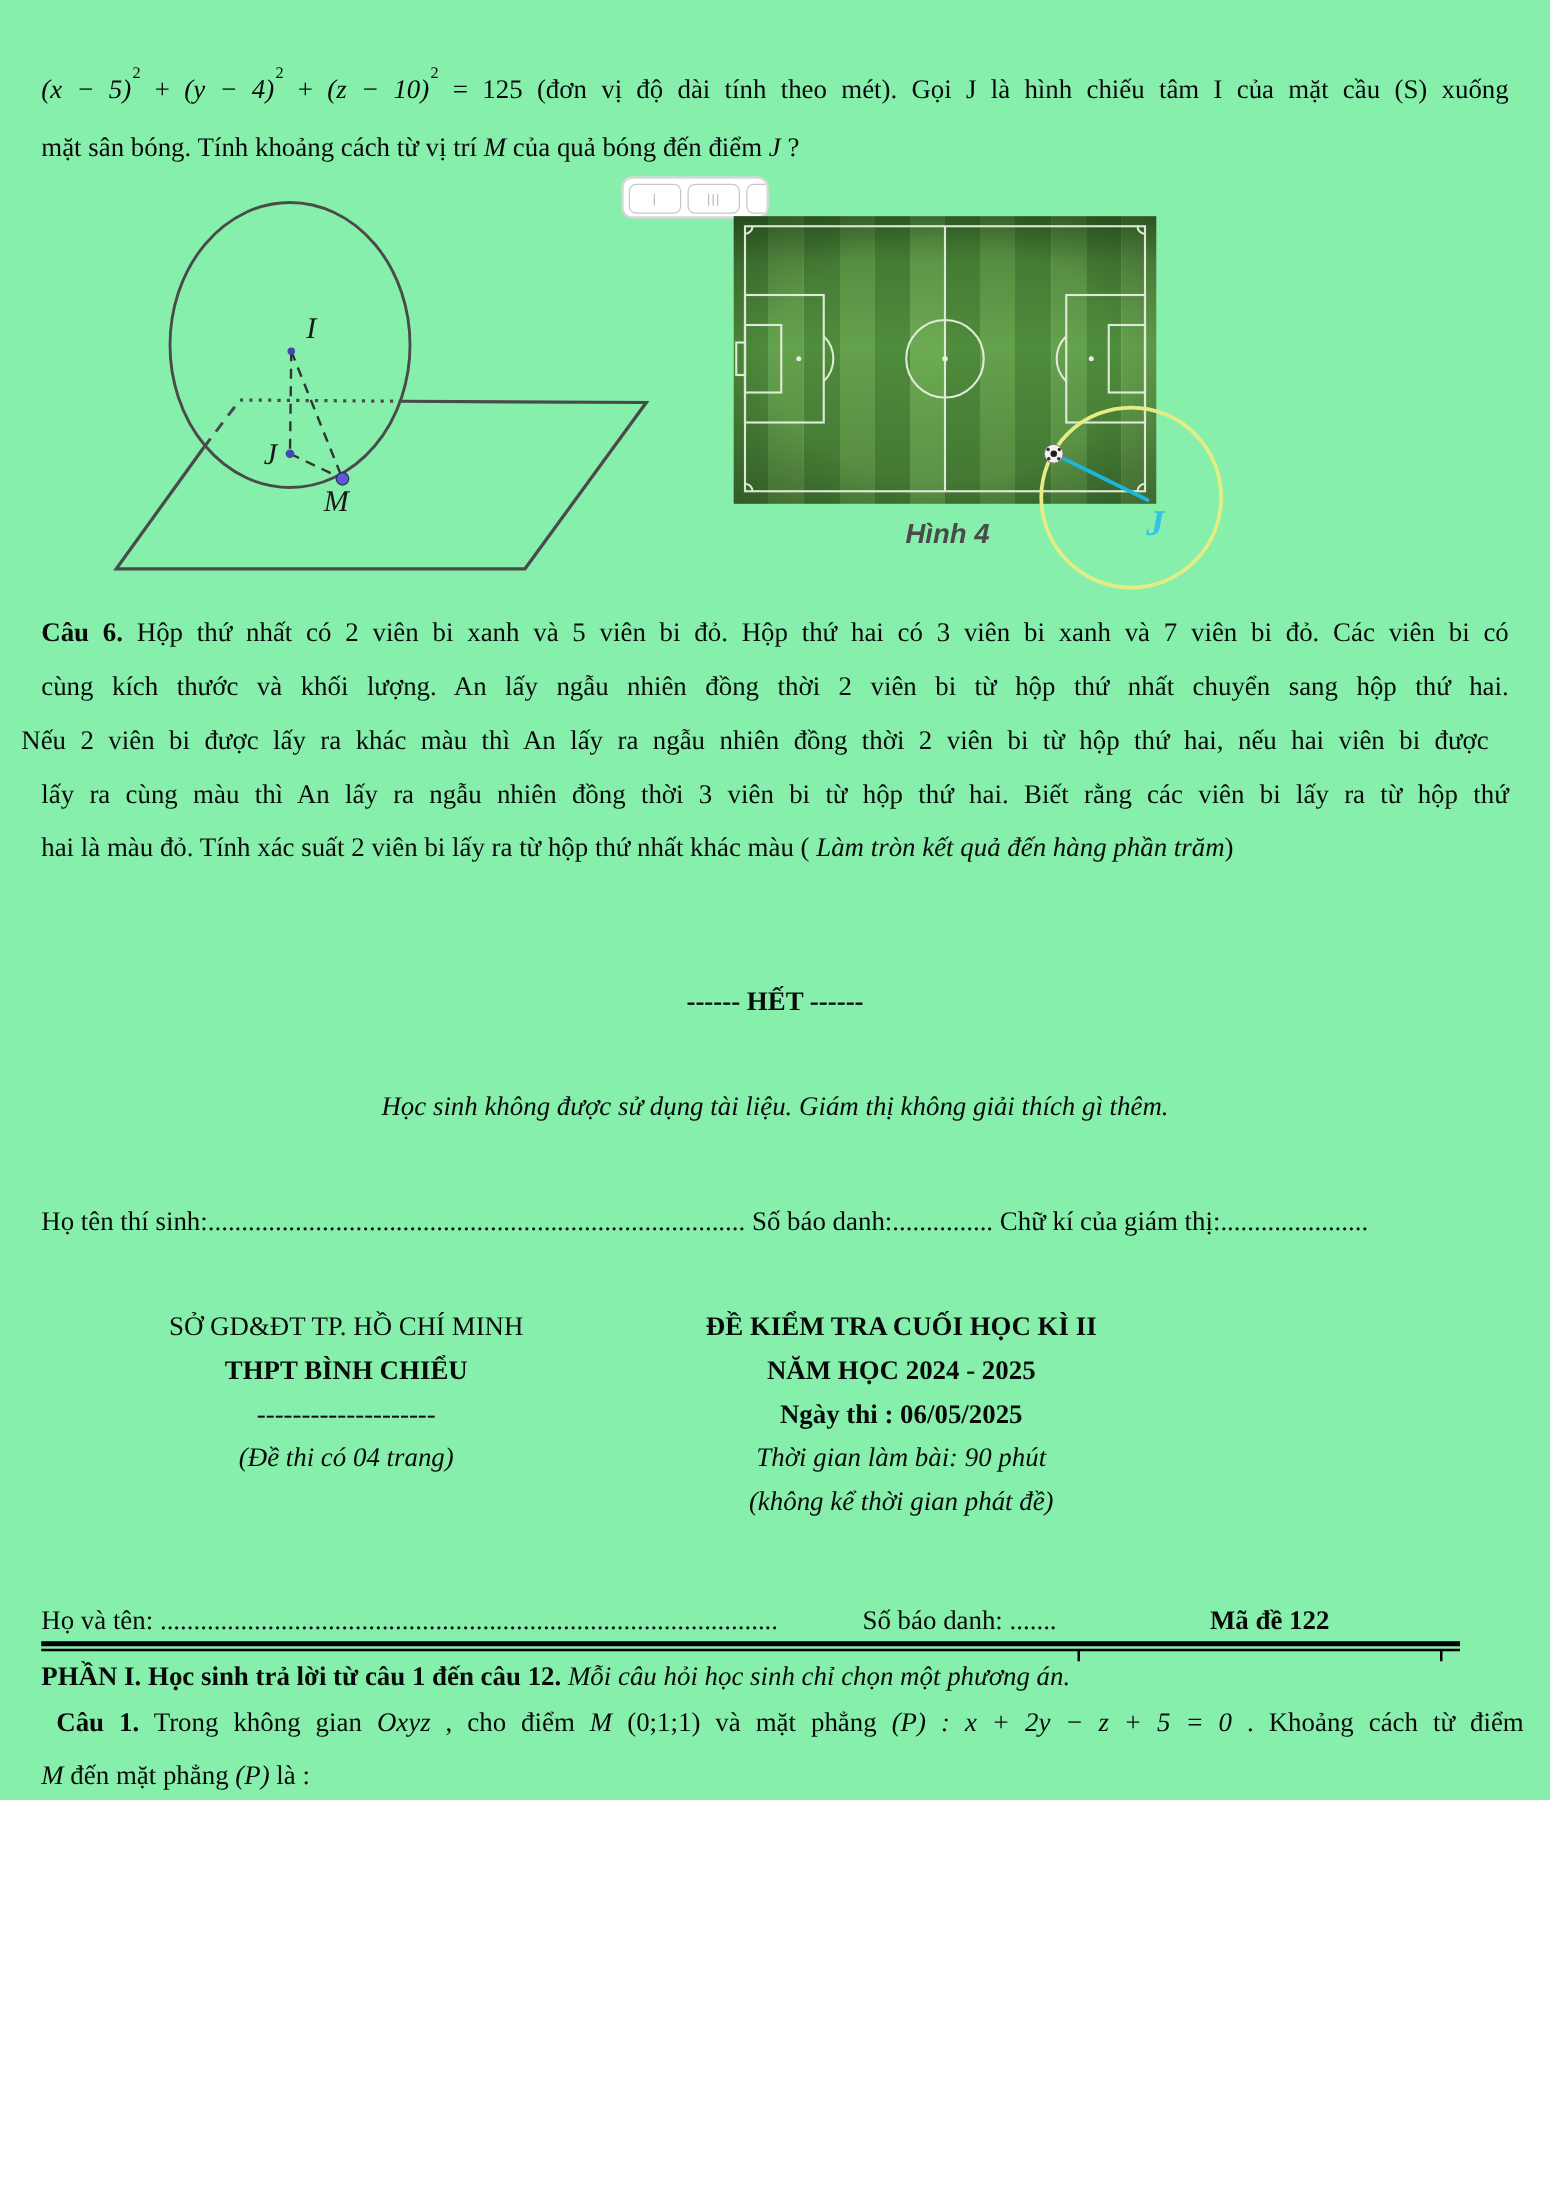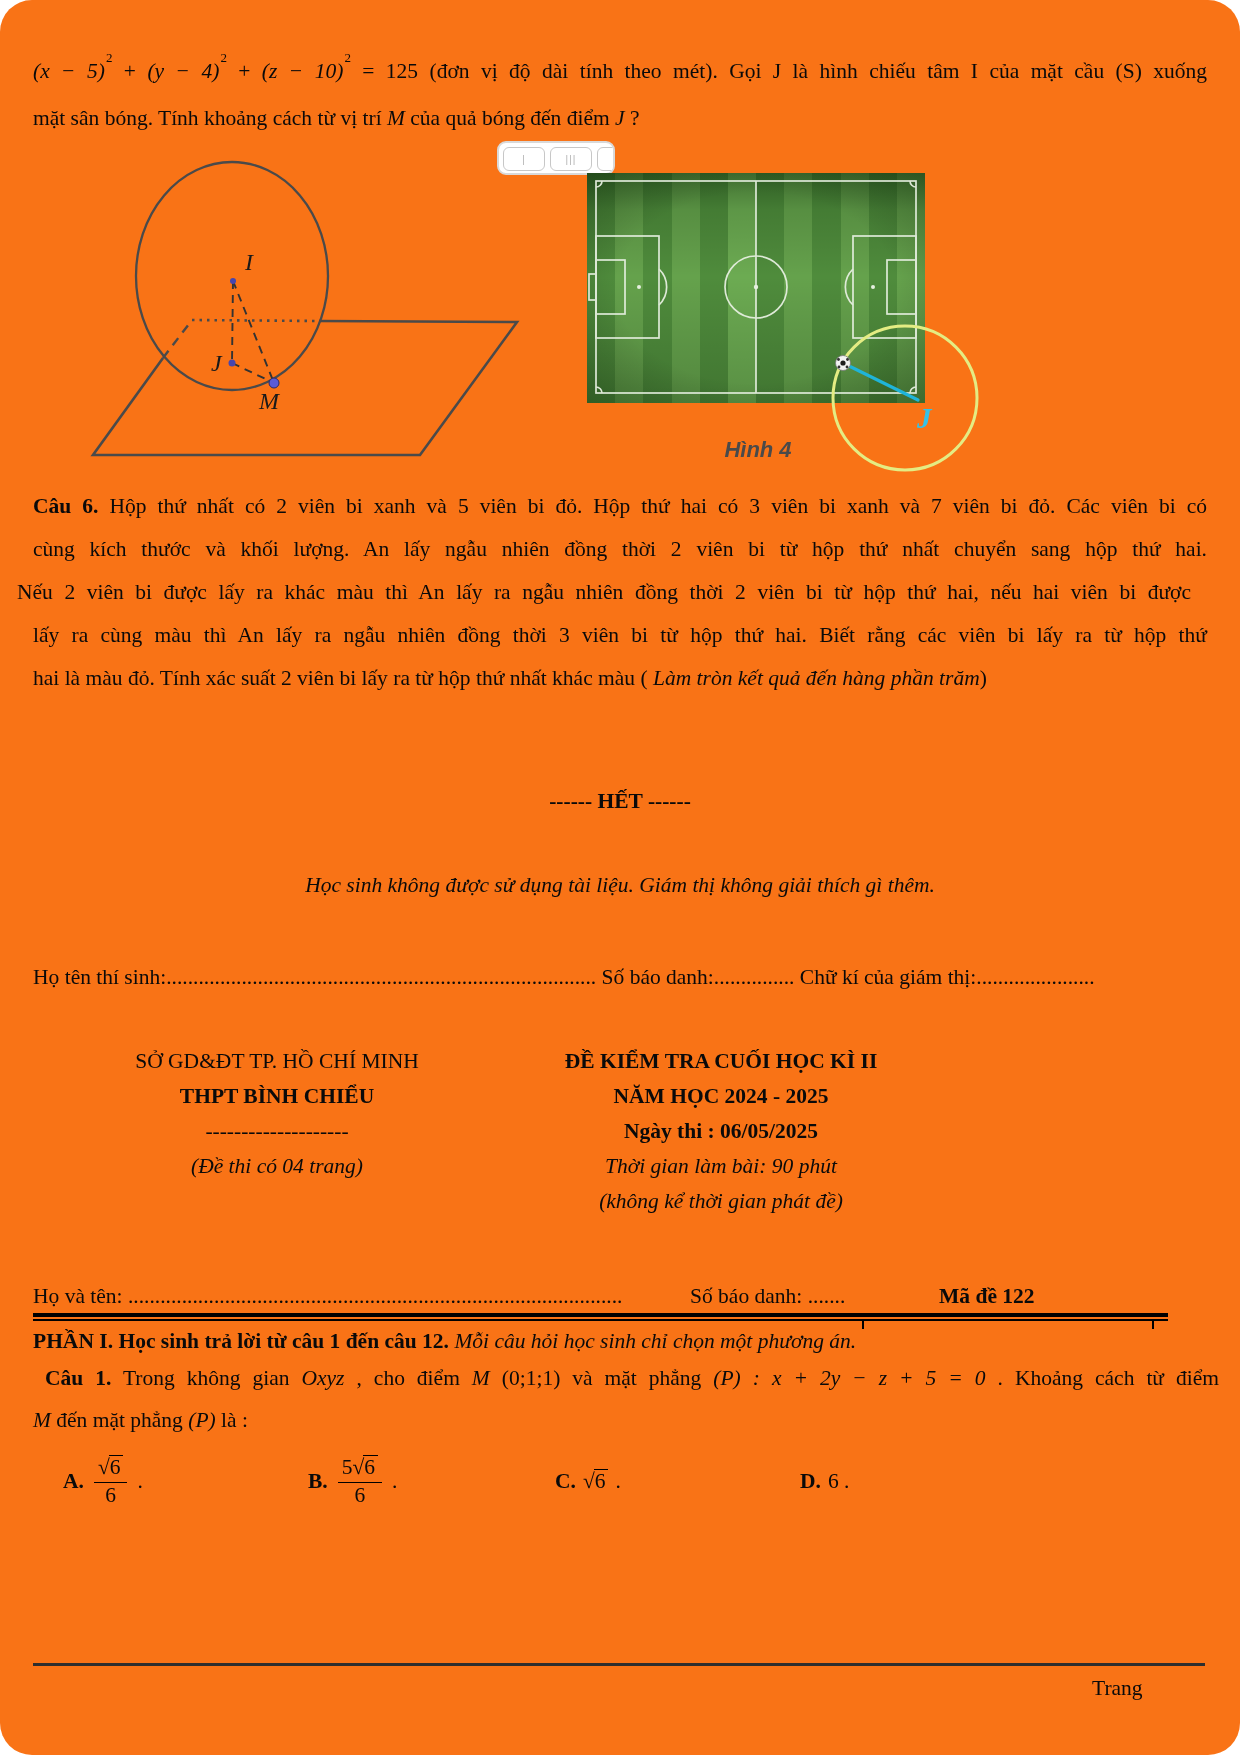--- a/index.html
+++ b/index.html
@@ -1,33 +1,33 @@
 <!DOCTYPE html>
 <html><head>
 <meta charset="utf-8">
 <style>
   html,body{margin:0;padding:0;background:#fff;}
-  .page{position:relative;width:1240px;height:1755px;background:#f97316;
+  .page{position:relative;width:1240px;height:1440px;background:#86efac;
         font-family:"Liberation Serif","DejaVu Serif",serif;color:#0a0a0a;
-        font-size:21.5px;overflow:hidden;border-radius:32px;}
+        font-size:21.5px;overflow:hidden;}
   .abs{position:absolute;}
   .jline{width:1174px;text-align:justify;text-align-last:justify;}
   .b{font-weight:bold;}
   .i{font-style:italic;}
   .center{text-align:center;}
   sup.e{font-size:13px;position:relative;top:-8px;margin-left:1px;}
   
   .tb-frag{position:absolute;left:497px;top:141px;width:118px;height:34px;background:#fff;
            border:2px solid #d9d9d9;border-radius:9px;display:flex;gap:5px;padding:4px;
            box-sizing:border-box;overflow:hidden;}
   .tb-btn{flex:0 0 40px;height:22px;border:1.6px solid #c7c7c7;border-radius:6px;background:#fff;
           color:#b3b3b3;font-size:10px;display:flex;align-items:center;justify-content:center;
           font-family:"Liberation Sans",sans-serif;letter-spacing:1px;}
   
-  .caption{position:absolute;left:688px;top:437px;width:140px;text-align:center;
+  .caption{position:absolute;left:688px;top:414px;width:140px;text-align:center;
            font-family:"Liberation Sans","DejaVu Sans",sans-serif;font-weight:bold;
            font-style:italic;font-size:22px;color:#4a4a4a;}
   
   .hcol{position:absolute;text-align:center;line-height:35px;}
   
   .dline{position:absolute;left:33px;top:1313px;width:1135px;height:2px;
          border-top:4px solid #000;border-bottom:2px solid #000;}
   .tick{position:absolute;top:1320px;width:2px;height:9px;background:#000;}
   
   .opt{position:absolute;top:1444px;height:74px;display:flex;align-items:center;gap:7px;}
@@ -184,21 +184,21 @@
     <div class="b">NĂM HỌC 2024 - 2025</div>
     <div class="b">Ngày thi : 06/05/2025</div>
     <div class="i">Thời gian làm bài: 90 phút</div>
     <div class="i">(không kể thời gian phát đề)</div>
   </div>
 
   <div class="abs" style="left:33px;top:1284px;white-space:nowrap;">
     <span>Họ và tên: </span><span>............................................................................................</span>
   </div>
   <div class="abs" style="left:690px;top:1284px;">Số báo danh: .......</div>
-  <div class="abs b" style="left:939px;top:1284px;">Mã đề 122</div>
+  <div class="abs b" style="left:968px;top:1284px;">Mã đề 122</div>
 
   <div class="dline"></div>
   <div class="tick" style="left:862px;"></div>
   <div class="tick" style="left:1152px;"></div>
 
   <div class="abs" style="left:33px;top:1329px;width:1174px;">
     <b>PHẦN I. Học sinh trả lời từ câu 1 đến câu 12.</b><span class="i"> Mỗi câu hỏi học sinh chỉ chọn một phương án.</span>
   </div>
 
   <div class="abs jline" style="left:33px;top:1366px;margin-left:12px;">

